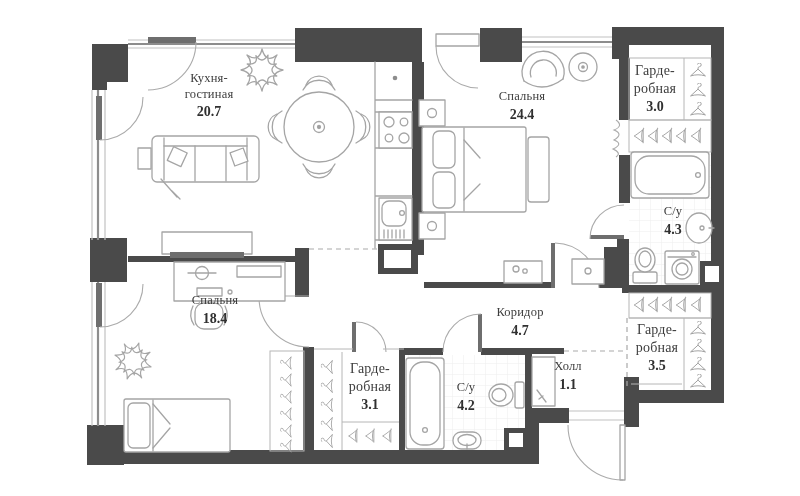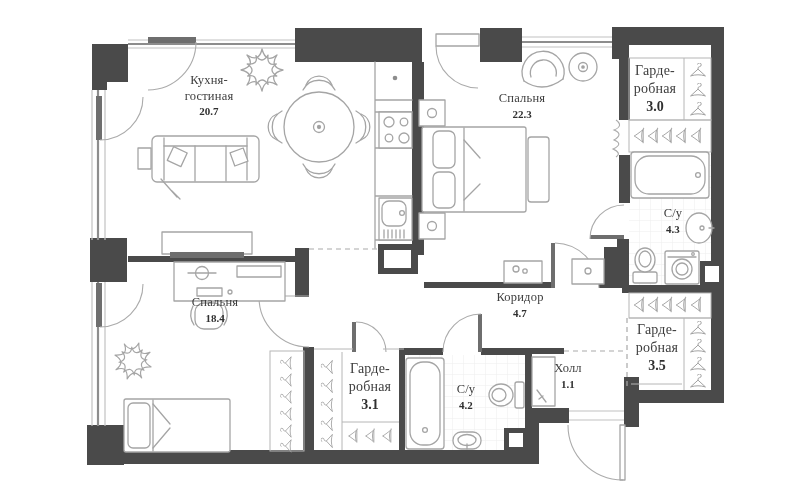--- a/index.html
+++ b/index.html
@@ -12,21 +12,21 @@
   .thin{stroke:#b6b6b6;fill:none;stroke-width:1;}
   .win{stroke:#c2c2c2;fill:none;stroke-width:1.2;}
   .winmid{stroke:#8d8d8d;fill:none;stroke-width:2.2;}
   .arc{stroke:#ababab;fill:none;stroke-width:1.1;}
   .leaf{fill:#6e6e6e;stroke:none;}
   .dash{stroke:#a9a9a9;stroke-width:1.2;fill:none;stroke-dasharray:5 4;}
   .ico{stroke:#9b9b9b;fill:none;stroke-width:1.5;}
   .room-label{position:absolute;transform:translate(-50%,-50%);text-align:center;
               color:#3d3d3d;white-space:nowrap;line-height:1.25;}
   .room-label .nm{display:block;font-size:12.5px;letter-spacing:.2px;}
-  .room-label .ar{display:block;font-size:11px;font-weight:bold;color:#303030;margin-top:1px;}
+  .room-label .ar{display:block;font-size:14px;font-weight:bold;color:#303030;margin-top:1px;}
   .room-label.sm .nm{font-size:14px;text-align:center;}
   .room-label.sm .ar{font-size:14px;}
 </style>
 </head>
 <body>
 
 <div class="stage">
 <svg width="800" height="496" viewBox="0 0 800 496">
   <defs>
     <pattern id="tiles" width="11" height="11" patternUnits="userSpaceOnUse">
@@ -470,32 +470,32 @@
   </g>
 </svg>
 
 <div class="room-label" style="left:197px;top:96px">
   <span class="nm">Кухня-</span>
   <span class="nm">гостиная</span>
   <span class="ar">20.7</span>
 </div>
 <div class="room-label" style="left:510px;top:106px">
   <span class="nm">Спальня</span>
-  <span class="ar">22.3</span>
+  <span class="ar">24.4</span>
 </div>
 <div class="room-label sm" style="left:643px;top:89px">
   <span class="nm">Гарде-</span>
   <span class="nm">робная</span>
   <span class="ar">3.0</span>
 </div>
 <div class="room-label" style="left:661px;top:221px">
   <span class="nm">С/у</span>
   <span class="ar">4.3</span>
 </div>
-<div class="room-label" style="left:508px;top:305px">
+<div class="room-label" style="left:508px;top:322px">
   <span class="nm">Коридор</span>
   <span class="ar">4.7</span>
 </div>
 <div class="room-label sm" style="left:645px;top:348px">
   <span class="nm">Гарде-</span>
   <span class="nm">робная</span>
   <span class="ar">3.5</span>
 </div>
 <div class="room-label" style="left:556px;top:376px">
   <span class="nm">Холл</span>

